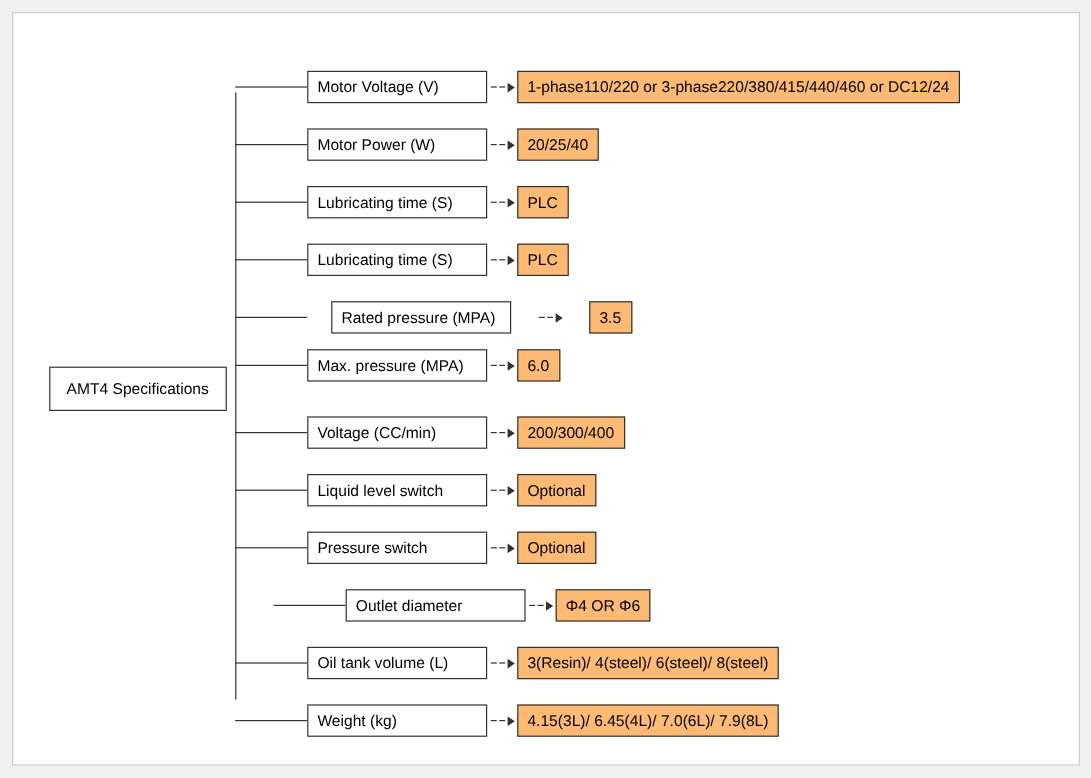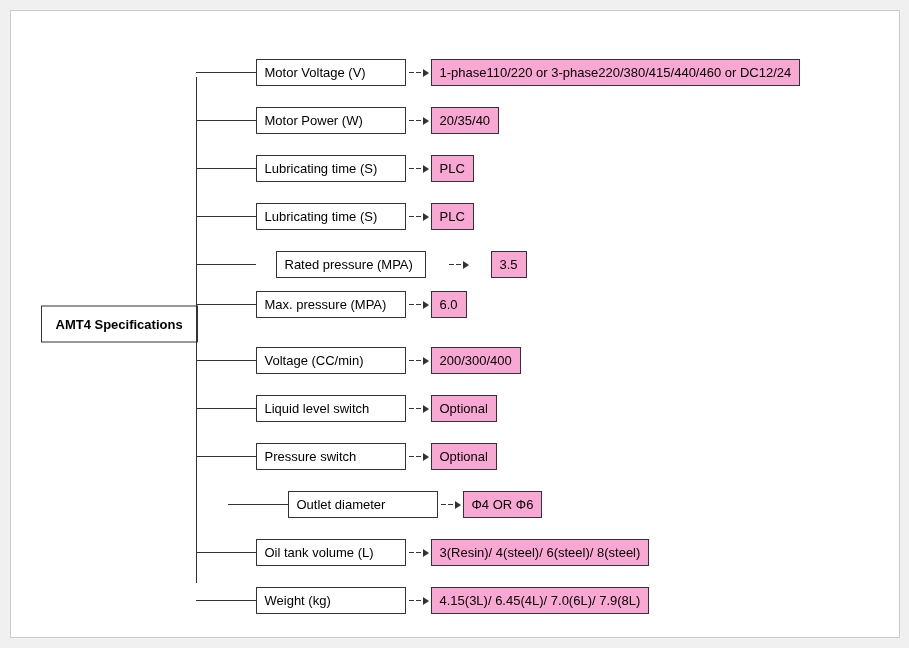--- a/index.html
+++ b/index.html
@@ -30,21 +30,21 @@
     
     .root-node {
       position: absolute;
       left: 20px;
       top: 50%;
       transform: translateY(-50%);
       border: 1px solid #333;
       padding: 10px 14px;
       background: #fff;
       white-space: nowrap;
-      font-weight: bold;
+      font-weight: normal;
       font-size: 13px;
     }
     
     .trunk-line {
       position: absolute;
       left: 175px;
       top: 38px;
       width: 1px;
       background: #333;
       bottom: 38px;
@@ -67,21 +67,21 @@
       padding: 5px 8px;
       background: #fff;
       white-space: nowrap;
       min-width: 150px;
       text-align: left;
     }
     
     .spec-value {
       border: 1px solid #333;
       padding: 5px 8px;
-      background: #f9a8d4;
+      background: #fdba74;
       white-space: nowrap;
     }
   </style>
 </head>
 <body>
 
 <div class="diagram-container">
   <div class="diagram-inner">
 
     <div class="root-node">
@@ -102,21 +102,21 @@
           <div class="spec-value">1-phase110/220 or 3-phase220/380/415/440/460 or DC12/24</div>
         </div>
         <div class="spec-row" style="top: 86px; left: 175px;">
           <div class="h-line-left" style="width: 60px; background: rgb(51, 51, 51); height: 1px;"></div>
           <div class="spec-label">Motor Power (W)</div>
           <div style="display: flex; align-items: center; margin: 0px 2px;">
             <span style="display:inline-block;width:5px;height:1px;background:#333;margin:0 1px;"></span>
             <span style="display:inline-block;width:5px;height:1px;background:#333;margin:0 1px;"></span>
             <span style="display:inline-block;width:0;height:0;border-top:4px solid transparent;border-bottom:4px solid transparent;border-left:6px solid #333;margin-left:1px;"></span>
           </div>
-          <div class="spec-value">20/35/40</div>
+          <div class="spec-value">20/25/40</div>
         </div>
         <div class="spec-row" style="top: 134px; left: 175px;">
           <div class="h-line-left" style="width: 60px; background: rgb(51, 51, 51); height: 1px;"></div>
           <div class="spec-label">Lubricating time (S)</div>
           <div style="display: flex; align-items: center; margin: 0px 2px;">
             <span style="display:inline-block;width:5px;height:1px;background:#333;margin:0 1px;"></span>
             <span style="display:inline-block;width:5px;height:1px;background:#333;margin:0 1px;"></span>
             <span style="display:inline-block;width:0;height:0;border-top:4px solid transparent;border-bottom:4px solid transparent;border-left:6px solid #333;margin-left:1px;"></span>
           </div>
           <div class="spec-value">PLC</div>

